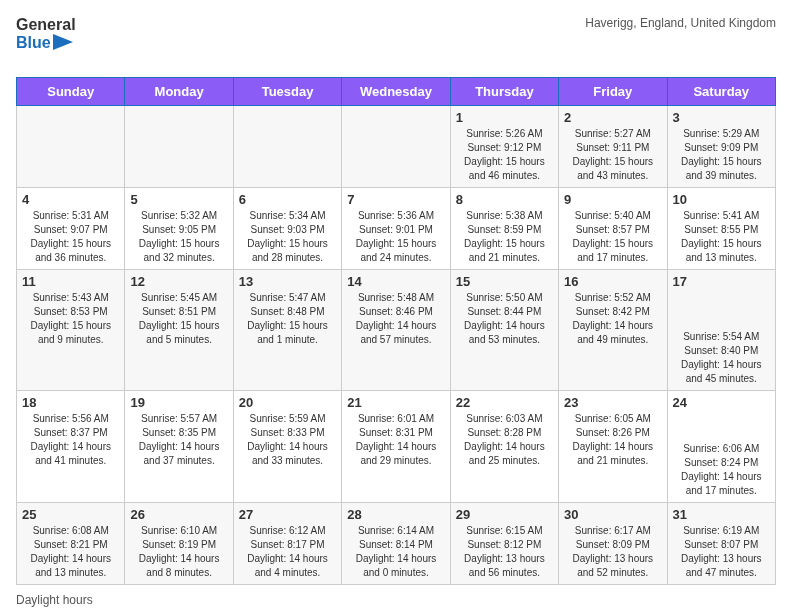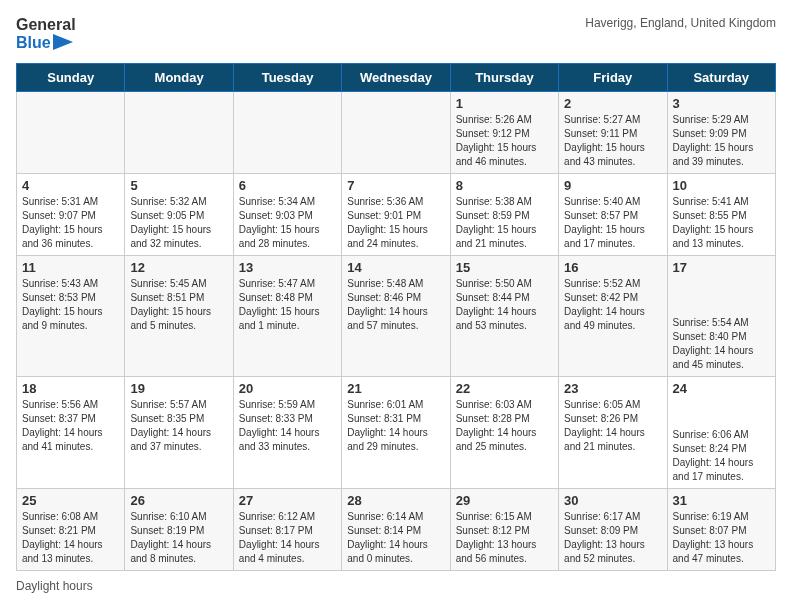--- a/index.html
+++ b/index.html
@@ -7,21 +7,21 @@
       font-family: Arial, Helvetica, sans-serif;
       background: #fff;
       width: 792px;
       min-height: 612px;
       padding: 16px;
     }
     .header-area {
       display: flex;
       justify-content: space-between;
       align-items: flex-start;
-      margin-bottom: 12px;
+      margin-bottom: 26px;
     }
     .logo {
       display: flex;
       align-items: center;
       gap: 4px;
     }
     .title-area {
       text-align: right;
     }
     .month-title {
@@ -34,21 +34,21 @@
       font-size: 12px;
       color: #555;
       font-weight: normal;
     }
     table {
       width: 100%;
       border-collapse: collapse;
       font-size: 11px;
     }
     thead tr th {
-      background-color: #0c4a6e;
+      background-color: #8b5cf6;
       color: #fff;
       text-align: center;
       padding: 6px 4px;
       font-size: 13px;
       font-weight: bold;
       border: 1px solid #1a6ebd;
     }
     tbody tr td {
       border: 1px solid #ccc;
       vertical-align: top;
@@ -67,20 +67,21 @@
       font-size: 13px;
       font-weight: bold;
       color: #333;
       display: block;
       margin-bottom: 2px;
     }
     .day-info {
       font-size: 10px;
       color: #333;
       line-height: 1.4;
+      text-align: center;
     }
     .empty-cell {
       background: #f7f7f7;
     }
     .footer-note {
       margin-top: 8px;
       font-size: 12px;
       color: #555;
       text-align: left;
     }

